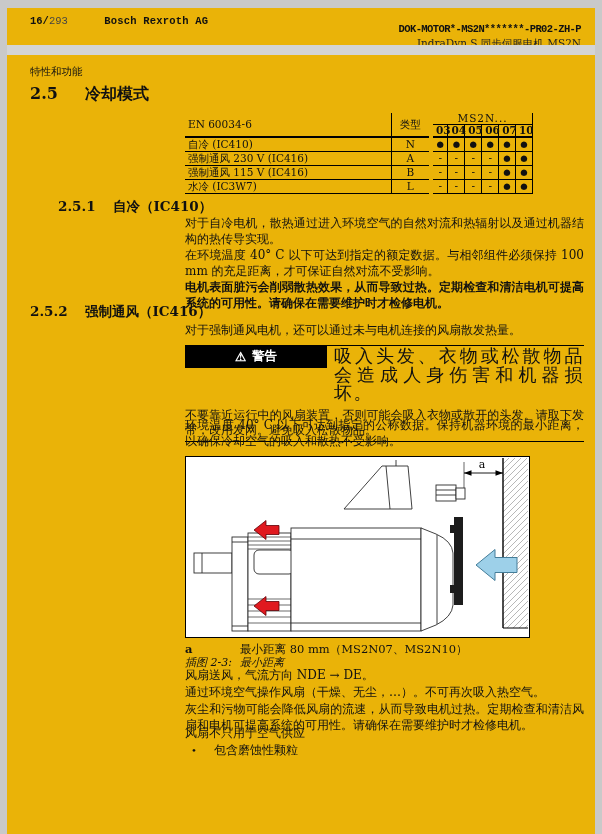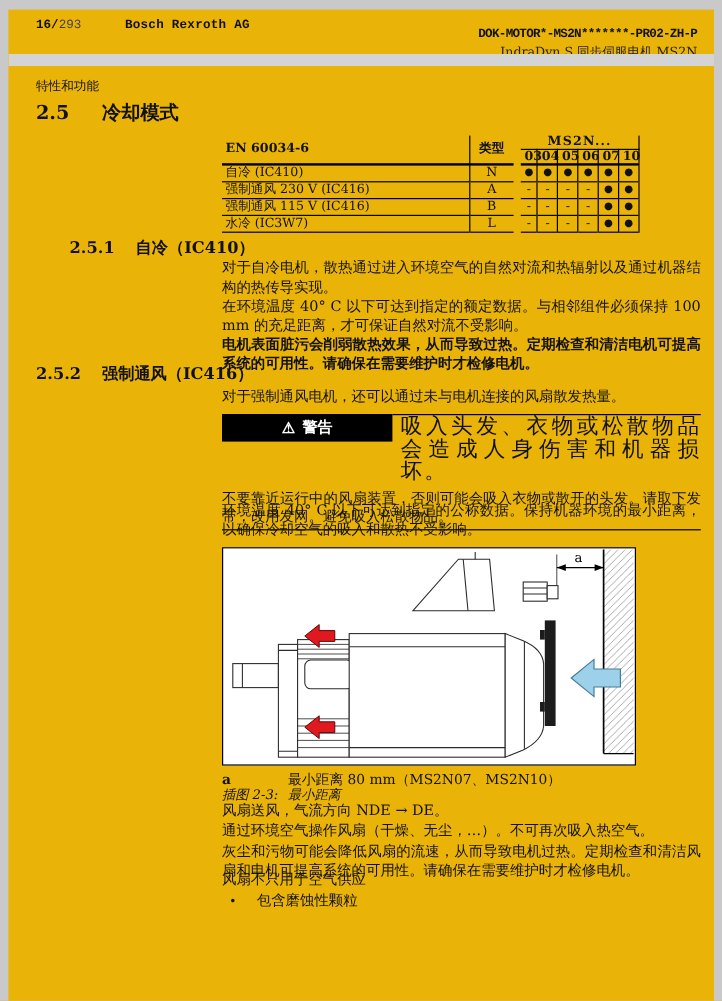--- a/index.html
+++ b/index.html
@@ -33,26 +33,26 @@
   .sec-sub { font-size:13.5px; }
   .sec-251 { top:190px;margin-left:28px; }
   .sec-252 { top:295px; }
 
   .body-text { position:absolute; left:178px; width:399px; font-size:12px; line-height:15.5px; text-align:justify; }
 
   
   .cool-table { position:absolute; left:178px; top:105px; width:348px; border-collapse:collapse; font-size:10.5px; table-layout:fixed; }
   .cool-table td { padding:0 3px; height:13px; line-height:13px; }
   .cool-table .lab { width:206px; text-align:left; }
-  .cool-table .typ { width:40px; text-align:center; border-left:1px solid #000; border-right:6px solid #eab308; }
+  .cool-table .typ { width:40px; text-align:center; border-left:1px solid #000; border-right:4px solid #eab308; }
   .cool-table .sz  { width:17px; text-align:center; font-weight:bold; border-left:1px solid #000; }
   .cool-table .sz:last-child, .cool-table .val:last-child { border-right:1px solid #000; }
   .cool-table .val { text-align:center; border-left:1px solid #000; }
   .cool-table .val.dot { font-size:8.5px; }
-  .cool-table thead td { font-weight:bold; height:11px; line-height:11px; }
+  .cool-table thead td { font-weight:normal; height:11px; line-height:11px; }
   .cool-table thead { border-bottom:2px solid #000; }
   .cool-table .series { text-align:center; border-left:1px solid #000; border-bottom:1px solid #000; border-right:1px solid #000; letter-spacing:1px;margin-top:36px; }
   .cool-table tbody tr { border-bottom:1px solid #000; }
 
   
   .warning { position:absolute; left:178px; top:337px; width:399px; }
   .warn-row { display:flex; align-items:flex-start; }
   .warn-sign { width:142px; height:23px; background:#000; color:#fff; display:flex; align-items:center; justify-content:center; gap:6px; font-weight:bold; font-size:12.5px; flex:none; }
   .warn-headline { flex:1; border-top:1.5px solid #000; padding:1px 0 0 7px; font-size:18px; line-height:18.5px; letter-spacing:1.5px; text-align:justify; }
   .warn-body { margin-top:5px; font-size:12px; line-height:15.5px; text-align:justify; padding-bottom:2px; border-bottom:1.5px solid #000; }

